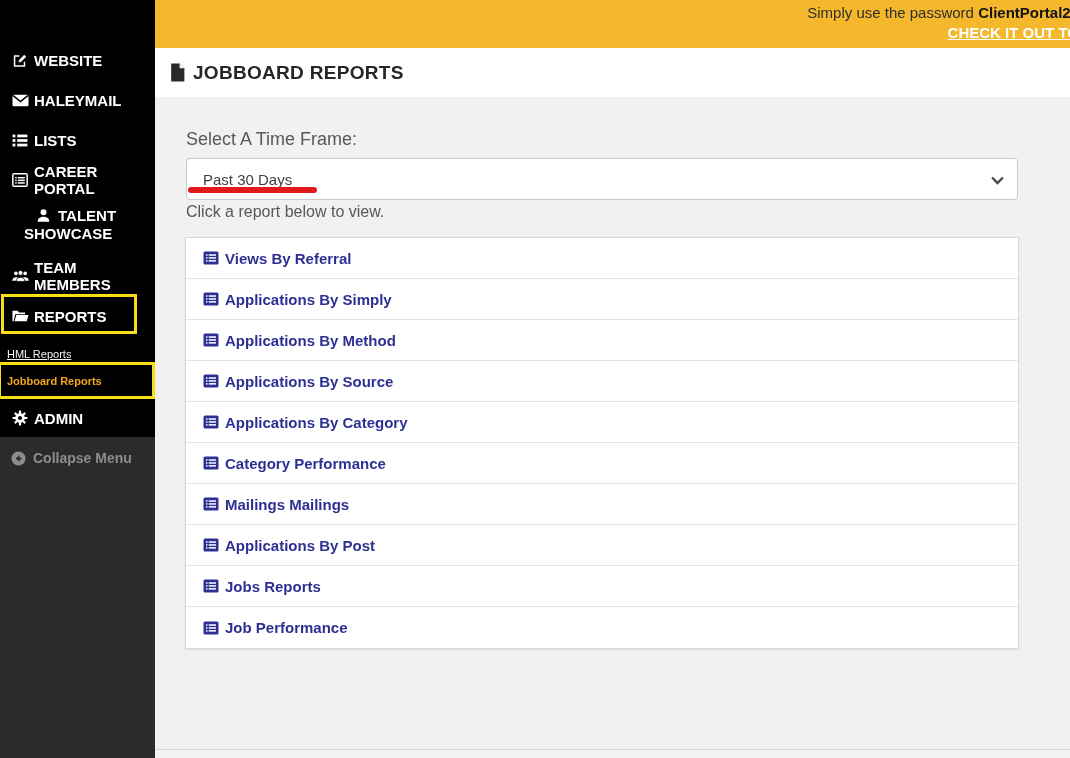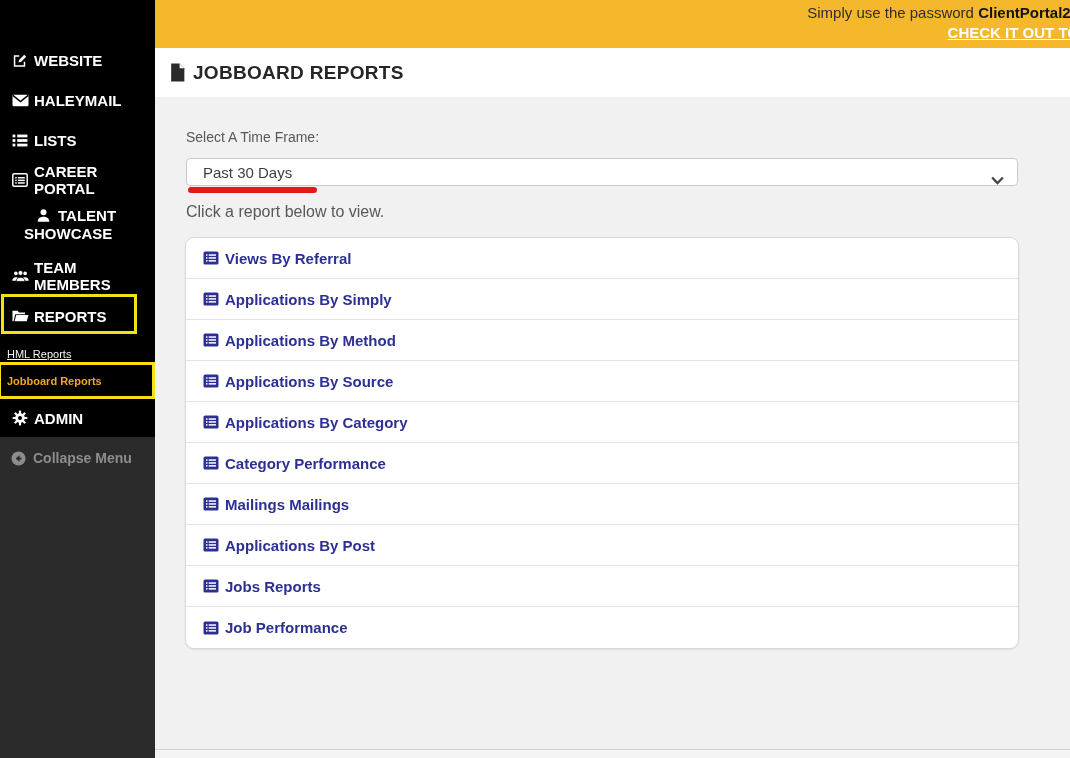--- a/index.html
+++ b/index.html
@@ -34,30 +34,30 @@
   .banner-link{display:inline-block;font-size:15px;font-weight:700;color:#ffffff;text-decoration:underline;cursor:pointer;}
 
   
   .page-header{position:absolute;left:155px;top:48px;width:915px;height:49px;background:#ffffff;
                display:flex;align-items:center;}
   .page-header .file-ic{margin-left:15px;margin-right:8px;display:flex;}
   .page-title{font-size:19px;font-weight:700;color:#262626;letter-spacing:.3px;margin:0;}
 
   
   .content{position:absolute;left:155px;top:97px;width:915px;height:661px;background:#f1f1f2;}
-  .tf-label{position:absolute;left:31px;top:32px;font-size:14px;color:#58585a;}
-  .tf-select{position:absolute;left:31px;top:61px;width:832px;height:28px;background:#fff;
+  .tf-label{position:absolute;left:31px;top:32px;font-size:18px;color:#58585a;}
+  .tf-select{position:absolute;left:31px;top:61px;width:832px;height:42px;background:#fff;
              border:1px solid #c9c9c9;border-radius:4px;box-sizing:border-box;
              display:flex;align-items:center;cursor:pointer;}
   .tf-select .val{margin-left:16px;font-size:15px;color:#3f3f3f;}
   .tf-select .chev{position:absolute;right:13px;top:12px;}
   .red-underline{position:absolute;left:33px;top:90px;width:129px;height:6px;background:#e01a1a;border-radius:3px;z-index:2;}
   .instruction{position:absolute;left:31px;top:106px;font-size:16px;color:#58585a;}
   .report-list{position:absolute;left:30px;top:140px;width:832px;background:#fff;
-               border:1px solid #d9d9d9;border-radius:9px;box-shadow:0 1px 2px rgba(0,0,0,.08);}
+               border:1px solid #d9d9d9;border-radius:0;box-shadow:0 1px 2px rgba(0,0,0,.08);}
   .report-row{height:41px;display:flex;align-items:center;padding-left:17px;
               border-bottom:1px solid #e4e4e4;cursor:pointer;box-sizing:border-box;}
   .report-row:last-child{border-bottom:none;}
   .ricon{display:flex;margin-right:6px;flex:none;}
   .rlabel{font-size:15px;font-weight:700;color:#2d3092;}
   .footer-sep{position:absolute;left:0;top:652px;width:915px;height:1px;background:#d4d4d4;}
   .footer-below{position:absolute;left:0;top:653px;width:915px;height:8px;background:#f4f4f4;}
 </style>
 </head>
 <body>

